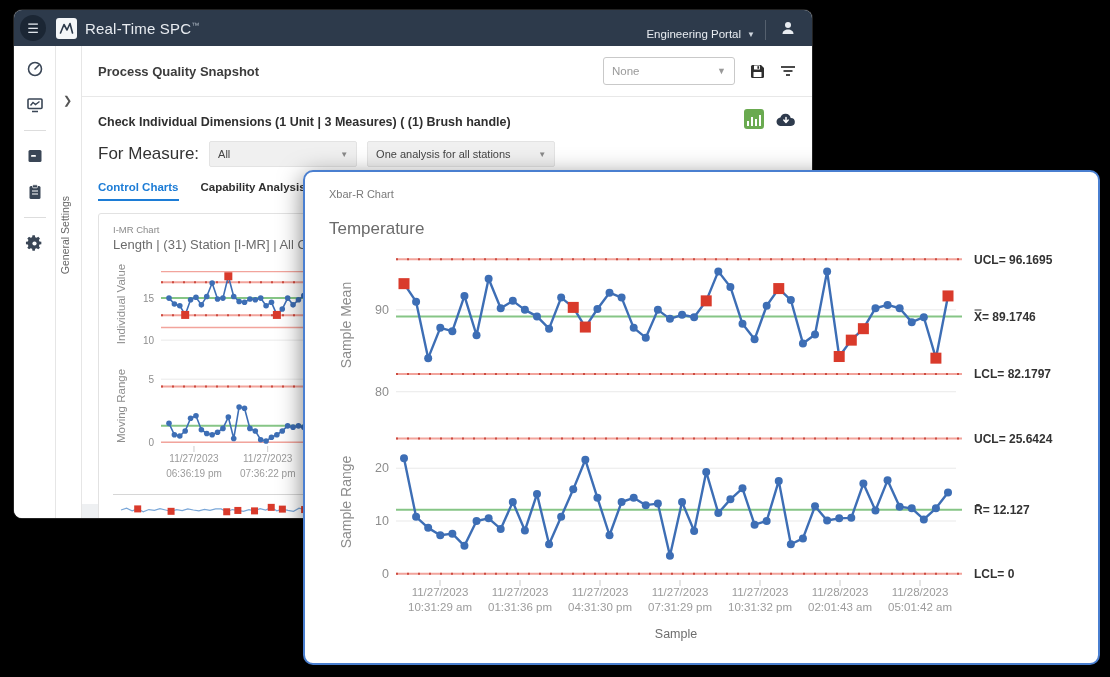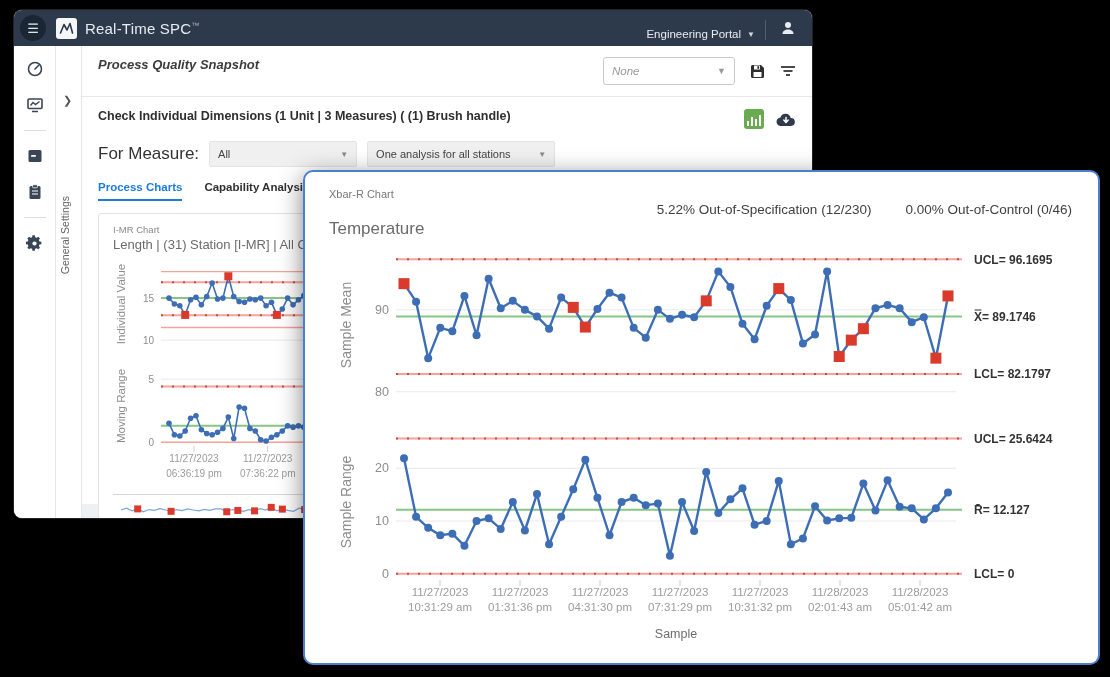--- a/index.html
+++ b/index.html
@@ -28,29 +28,29 @@
   .iconbar-item { width:22px; height:22px; display:flex; align-items:center; justify-content:center; cursor:pointer; }
   .iconbar-divider { width:22px; height:1px; background:#ddd; }
   #gs-strip { width:26px; background:#fff; border-right:1px solid #e6e6e6; position:relative; }
   .gs-chevron { position:absolute; top:48px; left:7px; font-size:11px; color:#555; cursor:pointer; }
   .gs-label { position:absolute; top:150px; left:3px; font-size:10.5px; color:#666;
     writing-mode:vertical-rl; transform:rotate(180deg); white-space:nowrap; }
 
   #content { flex:1; background:#eef0f2; position:relative; overflow:hidden; }
   #content-inner { background:#fff; height:458px; }
 
-  .page-header { display:flex; padding:11px 16px; border-bottom:1px solid #e8e8e8;font-style:italic; }
+  .page-header { display:flex; align-items:center; padding:11px 16px; border-bottom:1px solid #e8e8e8; }
   .page-title { font-size:13px; font-weight:bold; color:#3c3c3c; }
   .page-header-controls { margin-left:auto; display:flex; align-items:center; gap:14px;padding-left:36px; }
   .preset-select { width:132px; height:28px; border:1px solid #c9c9c9; border-radius:3px; background:#fff;
     display:flex; align-items:center; padding:0 8px; font-size:11.5px; color:#9a9a9a; cursor:pointer; }
   .preset-caret { margin-left:auto; color:#999; font-size:9px; }
 
   .panel-section { padding:12px 16px 0 16px; }
-  .panel-title-row { display:flex; align-items:flex-start; }
+  .panel-title-row { display:flex; align-items:flex-end; }
   .panel-title { font-size:12.5px; font-weight:bold; color:#2f2f2f; }
   .panel-title-icons { margin-left:auto; display:flex; align-items:center; gap:12px; }
   .hist-btn { width:20px; height:20px; border-radius:3px; display:flex; align-items:flex-end;
     justify-content:center; gap:1.5px; padding-bottom:3px; cursor:pointer; }
   .hist-btn i { display:block; width:2.5px; background:#fff; }
   .cloud-btn { cursor:pointer; display:flex; align-items:center; }
 
   .measure-row { display:flex; align-items:center; margin-top:12px; gap:10px; }
   .measure-label { font-size:17px; color:#333; }
   .gray-select { height:26px; background:#f0f0f0; border:1px solid #e3e3e3; border-radius:2px;
@@ -206,21 +206,21 @@
                 <span>All</span>
                 <span class="caret">▼</span>
               </div>
               <div class="gray-select sel-analysis">
                 <span>One analysis for all stations</span>
                 <span class="caret">▼</span>
               </div>
             </div>
 
             <div class="tabs-row">
-              <div class="tab active">Process Charts</div>
+              <div class="tab active">Control Charts</div>
               <div class="tab">Capability Analysis</div>
             </div>
 
             <div class="chart-card">
               <div class="chart-kicker">I-MR Chart</div>
               <div class="chart-subtitle">Length | (31) Station [I-MR] | All Operators</div>
               <svg id="imr-chart" width="655" height="236">
                   <line x1="48" y1="88.12" x2="242" y2="88.12" stroke="#e9e9e9" stroke-width="1"></line>
                   <text x="41" y="92.12" text-anchor="end" font-size="10" fill="#8d8d8d">10</text>
                   <line x1="48" y1="46.120000000000005" x2="242" y2="46.120000000000005" stroke="#e9e9e9" stroke-width="1"></line>
@@ -341,24 +341,20 @@
           </div>
         </div>
       </div>
     </div>
   </div>
 
   <div id="overlay-window">
     <div class="overlay-header">
       <div class="overlay-kicker">Xbar-R Chart</div>
       <div class="overlay-title">Temperature</div>
-      <div class="overlay-stats">
-        <span class="overlay-stat">5.22% Out-of-Specification (12/230)</span>
-        <span class="overlay-stat">0.00% Out-of-Control (0/46)</span>
-      </div>
     </div>
     <svg id="xbarr-chart" style="display:block;margin-left:6px;" width="785" height="418">
         <line x1="85" y1="157.720207253886" x2="645" y2="157.720207253886" stroke="#e9e9e9" stroke-width="1"></line>
         <text x="78" y="161.720207253886" text-anchor="end" font-size="12.5" fill="#8d8d8d">80</text>
         <line x1="85" y1="75.85492227979273" x2="645" y2="75.85492227979273" stroke="#e9e9e9" stroke-width="1"></line>
         <text x="78" y="79.85492227979273" text-anchor="end" font-size="12.5" fill="#8d8d8d">90</text>
         <text x="40" y="91" font-size="14" fill="#8d8d8d" transform="rotate(-90 40 91)" text-anchor="middle">Sample Mean</text>
         <line x1="85" y1="25.3481347150259" x2="651" y2="25.3481347150259" stroke="#f2a49c" stroke-width="2"></line>
         <line x1="85" y1="25.3481347150259" x2="651" y2="25.3481347150259" stroke="#cc4b40" stroke-width="2" stroke-dasharray="2 9"></line>
         <text x="663" y="29.8481347150259" font-size="12" font-weight="bold" fill="#333">UCL= 96.1695</text>

